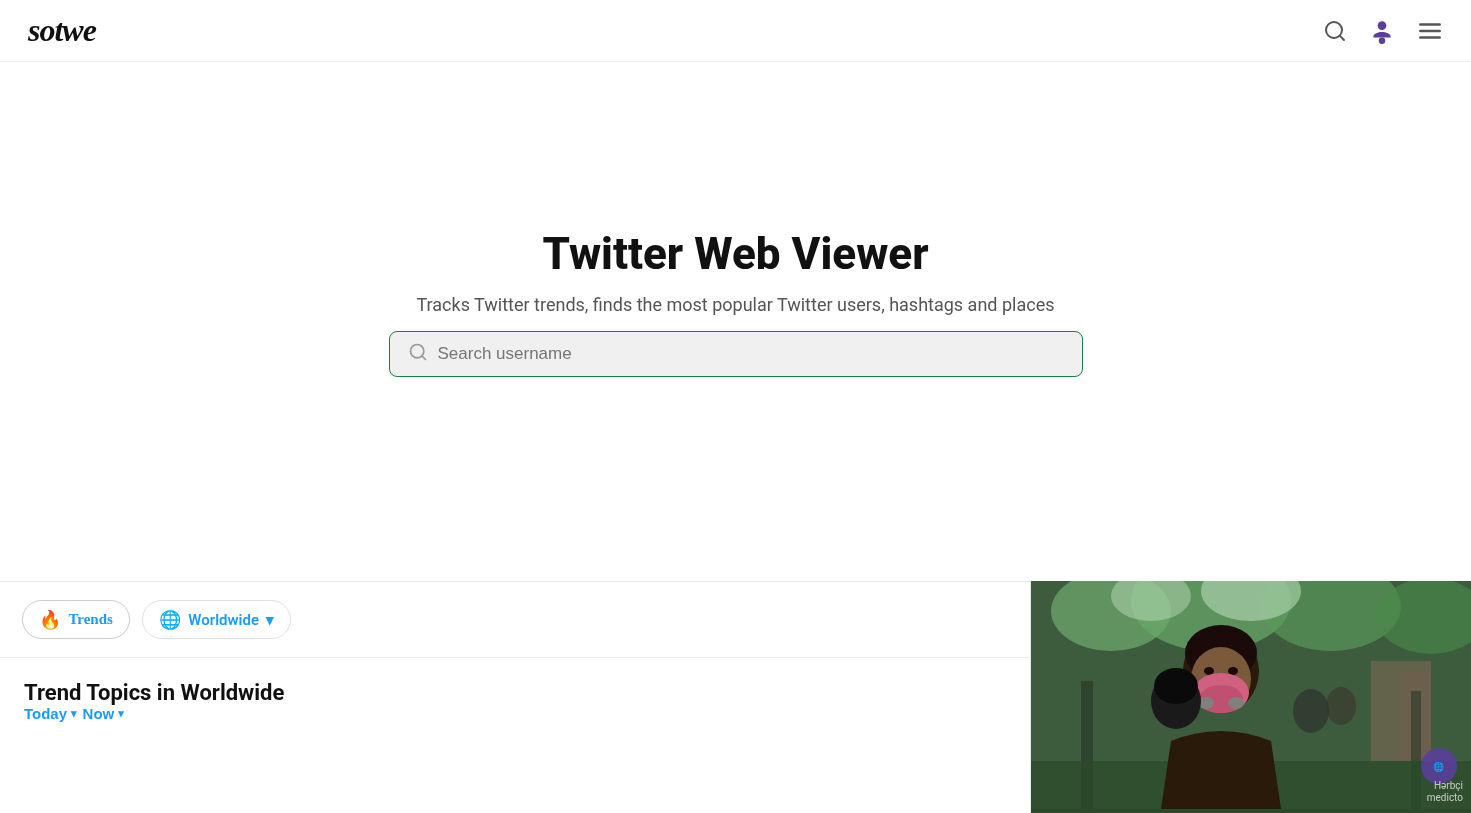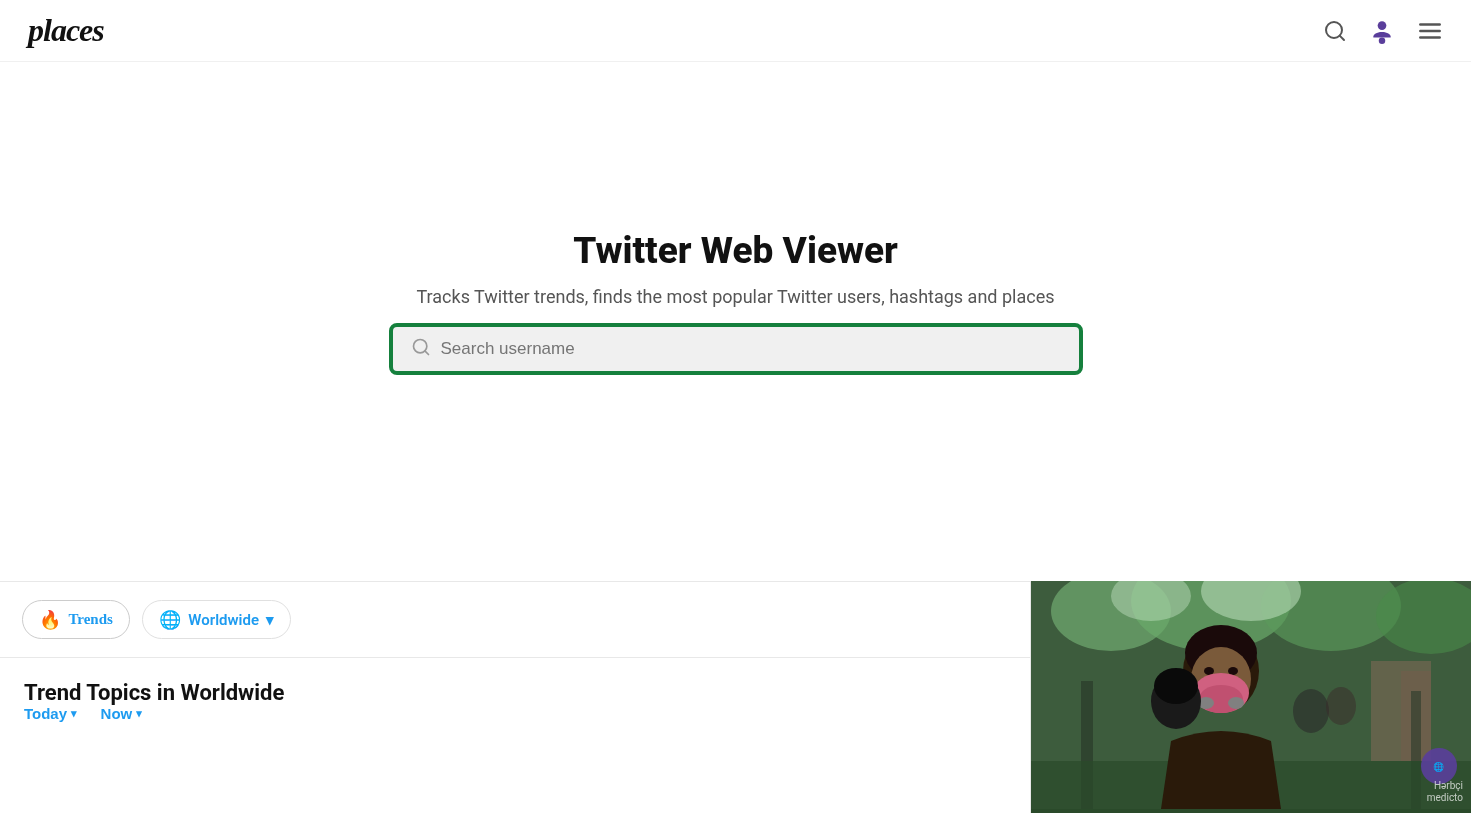--- a/index.html
+++ b/index.html
@@ -50,38 +50,38 @@
     
     .hero {
       display: flex;
       flex-direction: column;
       align-items: center;
       justify-content: center;
       padding: 80px 20px 60px;
       min-height: 460px;
     }
     .hero-title {
-      font-size: 37px;
+      font-size: 44px;
       font-weight: 800;
       color: #111;
       margin-bottom: 14px;
       text-align: center;
     }
     .hero-subtitle {
       font-size: 18px;
       color: #555;
       text-align: center;
       margin-bottom: 16px;
     }
     .search-box {
       display: flex;
       align-items: center;
       width: 694px;
       background: #f0f0f0;
-      border: 4px solid #15803d;
+      border: 1px solid #15803d;
       border-radius: 8px;
       padding: 10px 18px;
       gap: 10px;
     }
     .search-box input {
       background: transparent;
       border: none;
       outline: none;
       font-size: 17px;
       color: #888;
@@ -150,21 +150,21 @@
       padding: 22px 24px 10px;
     }
     .trend-topics-title {
       font-size: 22px;
       font-weight: 700;
       color: #111;
     }
     .filter-row {
       display: flex;
       align-items: center;
-      gap: 24px;
+      gap: 6px;
     }
     .filter-btn {
       display: flex;
       align-items: center;
       gap: 4px;
       font-size: 15px;
       font-weight: 600;
       color: #1d9bf0;
       cursor: pointer;
       background: none;
@@ -199,21 +199,21 @@
       width: 100%;
       display: flex;
     }
   </style>
 </head>
 <body>
 
 <div class="page-wrapper">
 
   <header class="header">
-    <div class="logo">places</div>
+    <div class="logo">sotwe</div>
     <div class="header-icons">
 
       <div class="header-icon">
         <svg width="24" height="24" viewBox="0 0 24 24" fill="none" stroke="currentColor" stroke-width="2" stroke-linecap="round" stroke-linejoin="round">
           <circle cx="11" cy="11" r="8"></circle>
           <line x1="21" y1="21" x2="16.65" y2="16.65"></line>
         </svg>
       </div>
 
       <div class="header-icon user-icon">

